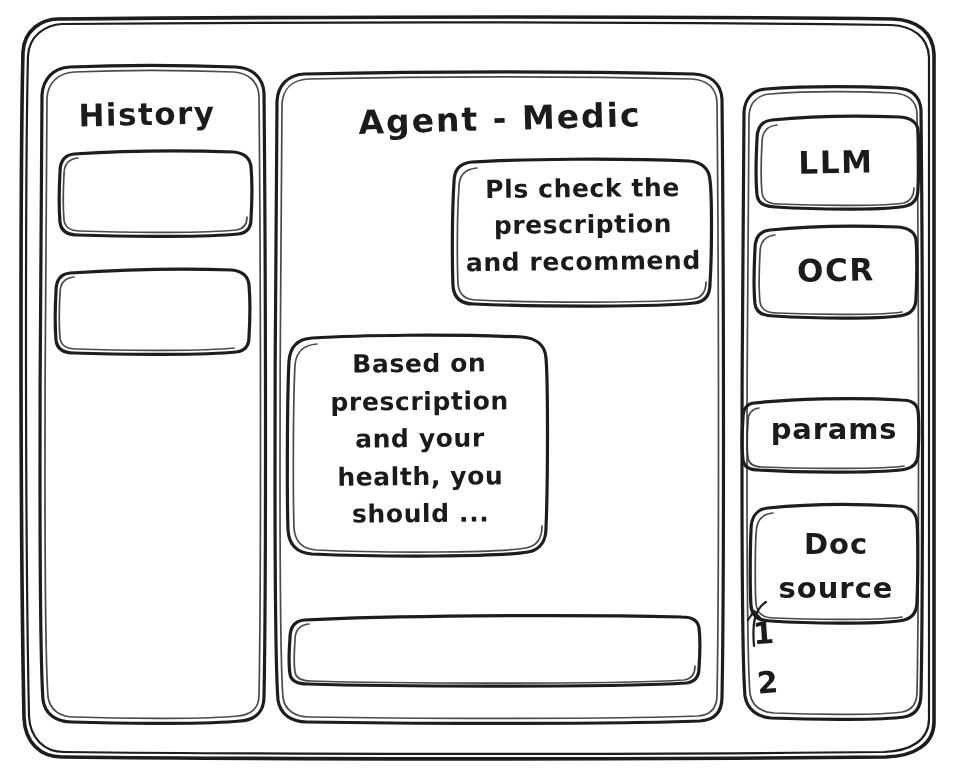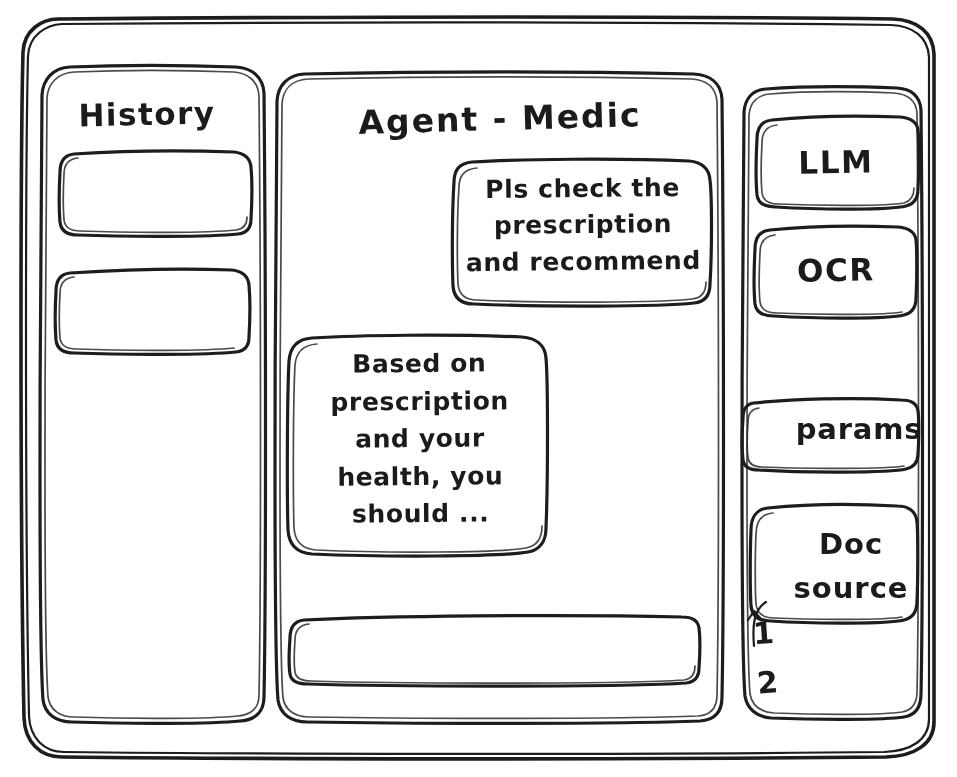--- a/index.html
+++ b/index.html
@@ -89,24 +89,24 @@
   }
 
   .tool-label {
     width: 168px;
     font-size: 31px;
     letter-spacing: 1.6px;
     transform: rotate(-1deg);
   }
   #llm-label    { left: 752px; top: 143px; }
   #ocr-label    { left: 752px; top: 251px; }
-  #params-label { left: 748px; top: 411px; width: 172px; font-size: 29px; letter-spacing: .8px; padding-left: 25px; }
+  #params-label { left: 748px; top: 411px; width: 172px; font-size: 29px; letter-spacing: .8px; }
   #docsource-label {
     left: 750px; top: 522px; width: 172px;
-    font-size: 29px; letter-spacing: 1px; line-height: 1.52; margin-left: 15px;
+    font-size: 29px; letter-spacing: 1px; line-height: 1.52;
   }
 
   .note-num {
     font-size: 30px;
     font-weight: 700;
     width: 40px;
     text-align: left;
   }
   #note-1 { left: 753px; top: 614px; transform: rotate(-4deg); }
   #note-2 { left: 757px; top: 663px; transform: rotate(-5deg); }

